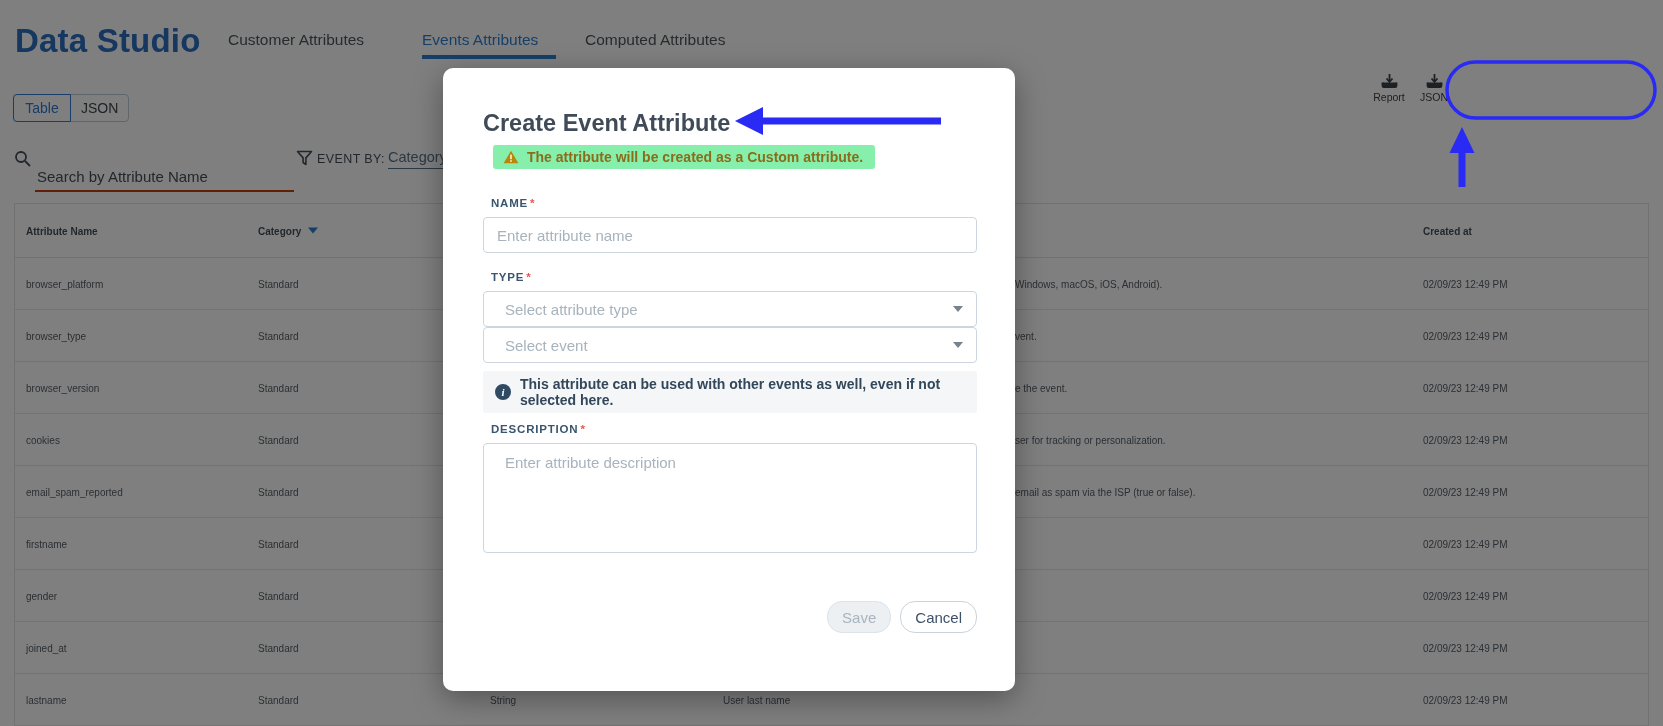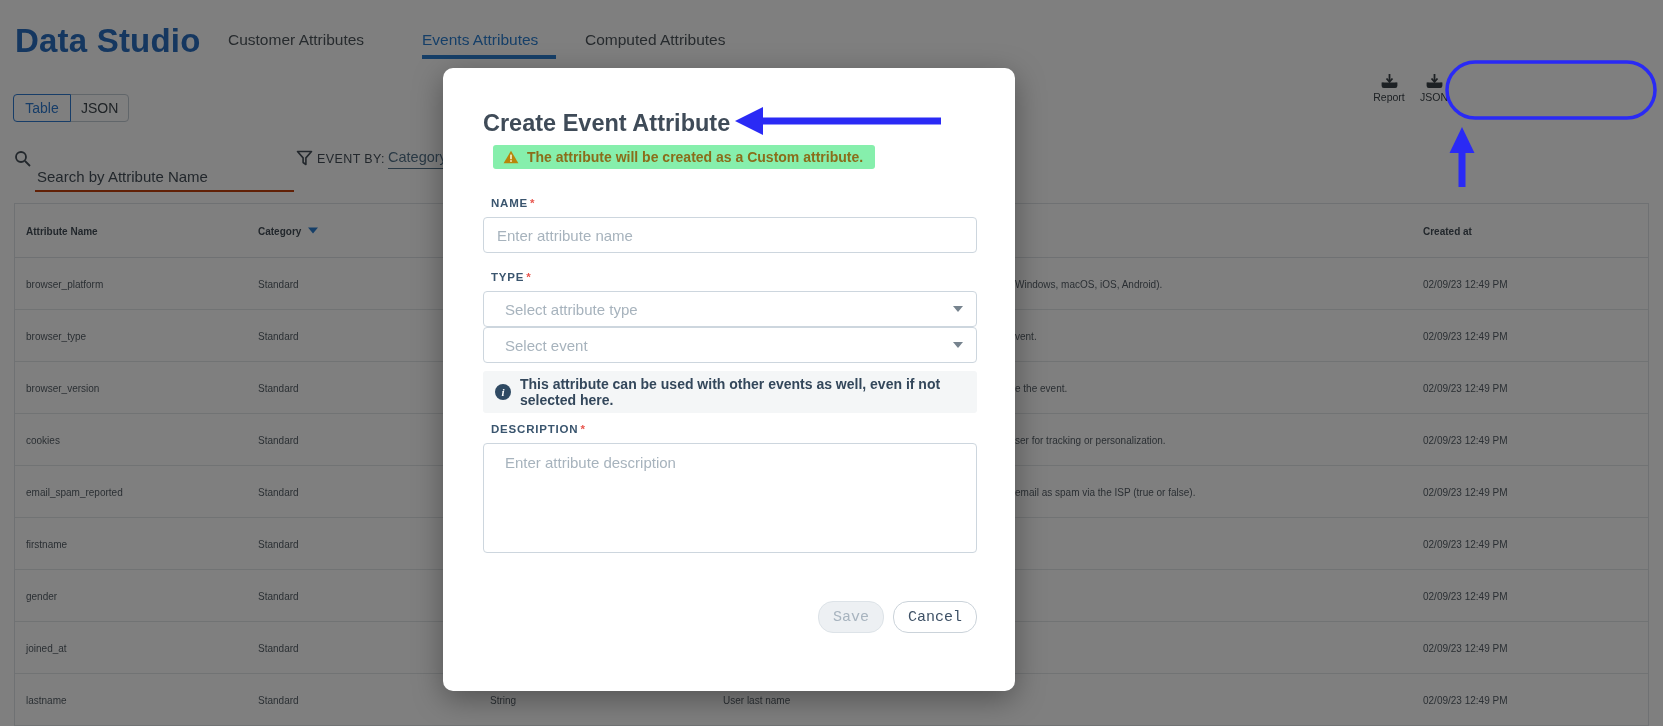--- a/index.html
+++ b/index.html
@@ -69,21 +69,21 @@
   .select .caret{position:absolute;right:13px;width:0;height:0;border-left:5px solid transparent;
       border-right:5px solid transparent;border-top:6px solid #76838e;}
   .info-note{margin-top:8px;background:#f4f6f7;border-radius:3px;padding:5px 12px;display:flex;gap:9px;
       align-items:center;font-size:14px;font-weight:600;color:#33475b;}
   .i-icon{flex:0 0 16px;width:16px;height:16px;border-radius:50%;background:#2f4a63;color:#fff;font-size:11px;
       font-weight:700;line-height:16px;text-align:center;font-family:"Liberation Serif",serif;font-style:italic;}
   .desc-label{margin-top:10px;}
   .ta{width:100%;height:110px;box-sizing:border-box;border:1px solid #cdd6de;border-radius:4px;resize:none;
       font-size:15px;padding:10px 21px;color:#454f58;font-family:"Liberation Sans",sans-serif;outline:none;}
   .modal-footer{display:flex;justify-content:flex-end;gap:9px;margin-top:44px;}
-  .btn{height:32px;padding:0 14px;border-radius:15px;font-size:15px;font-family:Liberation Mono, monospace;cursor:pointer;}
+  .btn{height:32px;padding:0 14px;border-radius:15px;font-size:15px;font-family:Liberation Sans, sans-serif;cursor:pointer;}
   .btn-save{background:#edf0f3;border:1px solid #dde3e8;color:#a8b4bf;cursor:default;}
   .btn-cancel{background:#fff;border:1px solid #cbd3da;color:#3e5166;}
 
   
   .annotations{position:absolute;inset:0;z-index:30;pointer-events:none;}
 </style>
 </head>
 <body>
 
 <div class="page">

